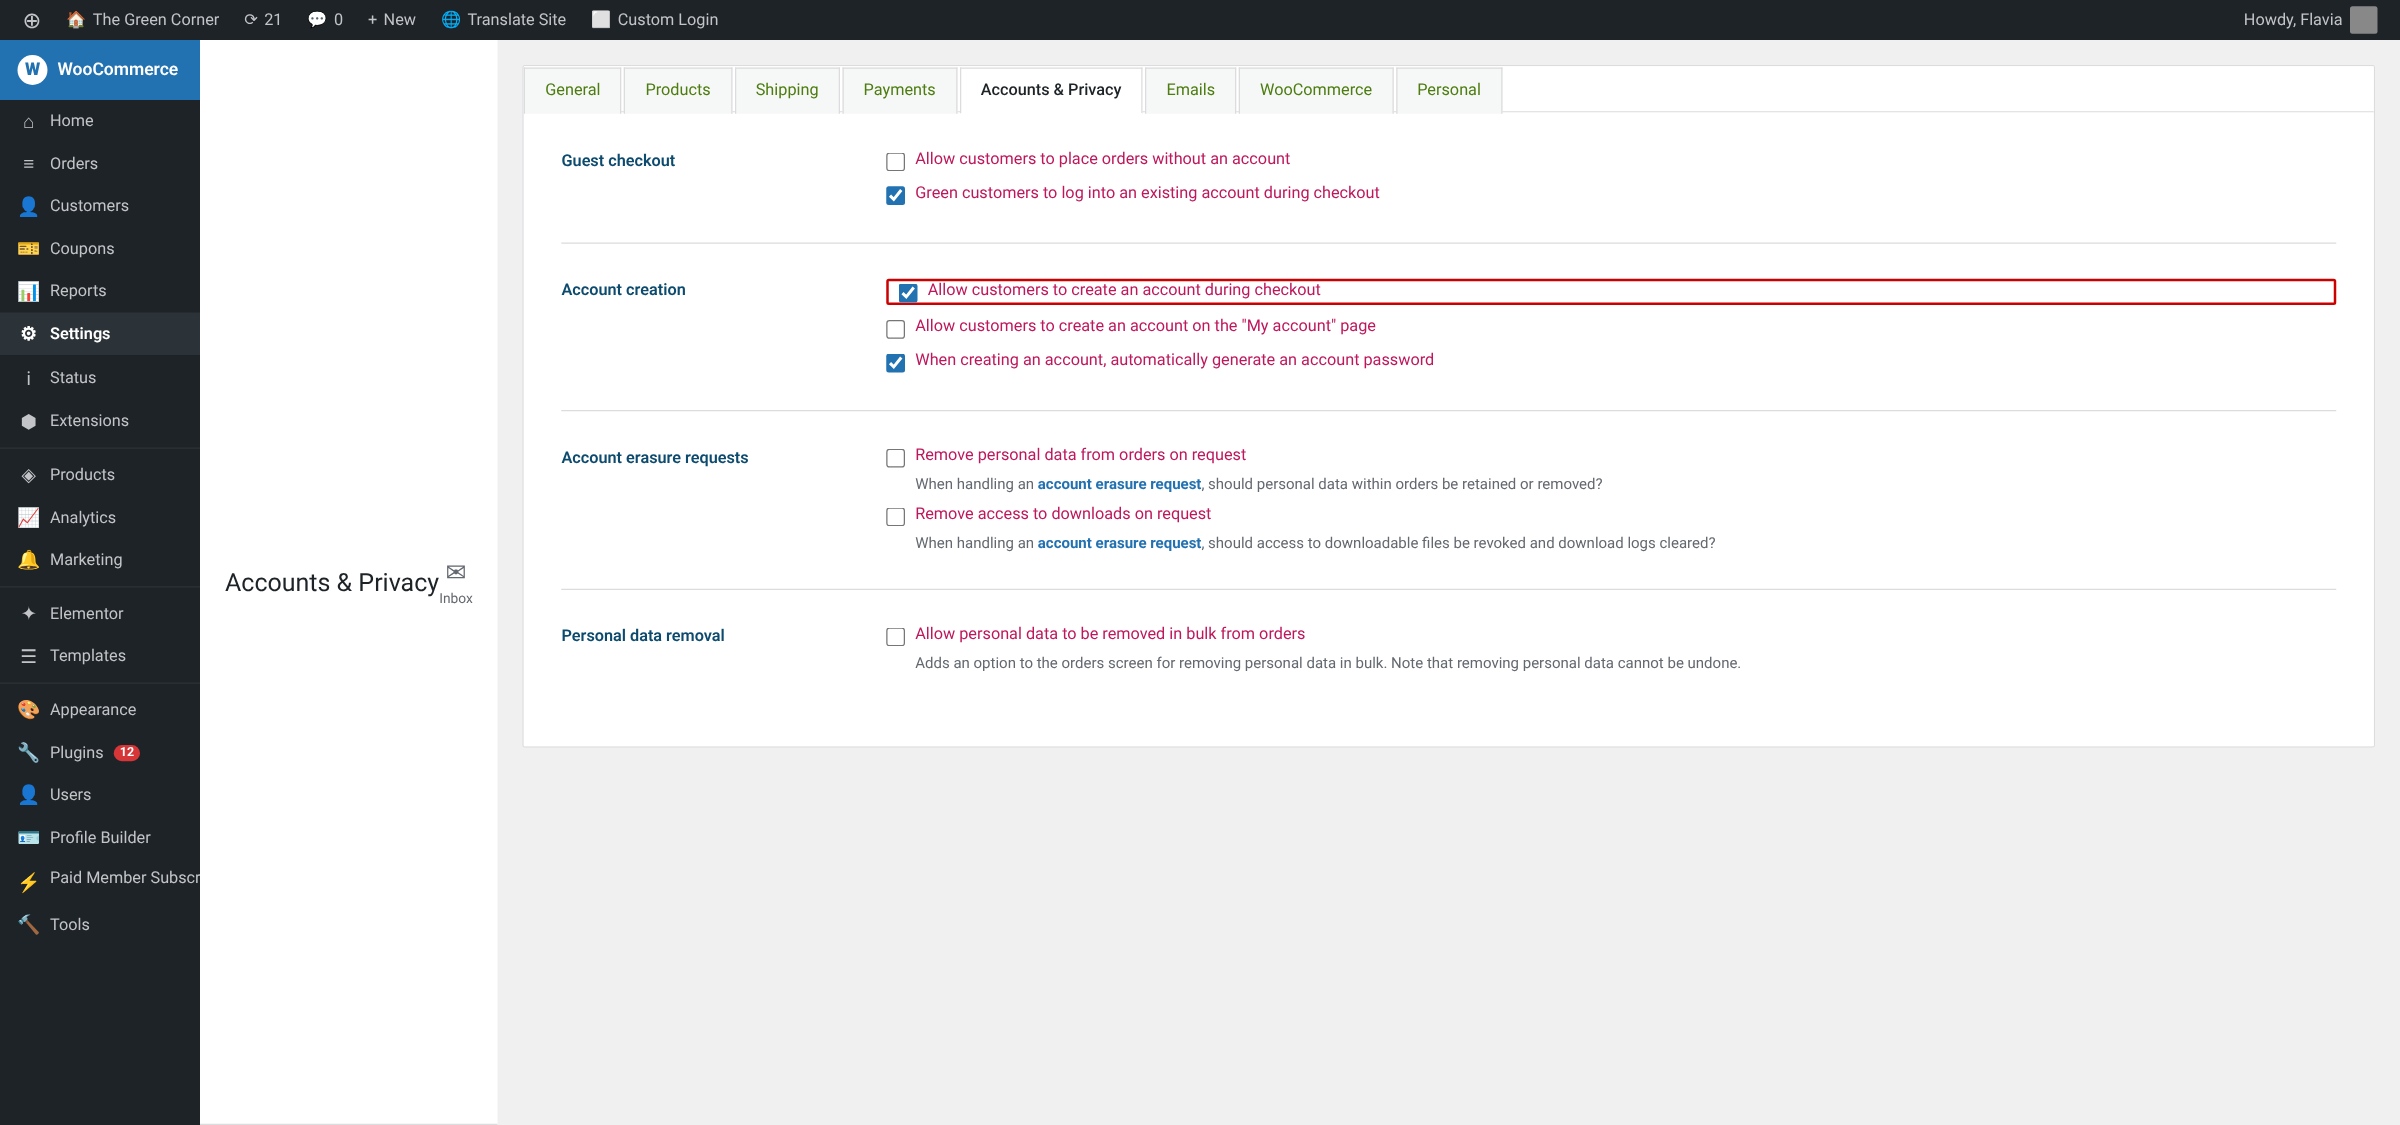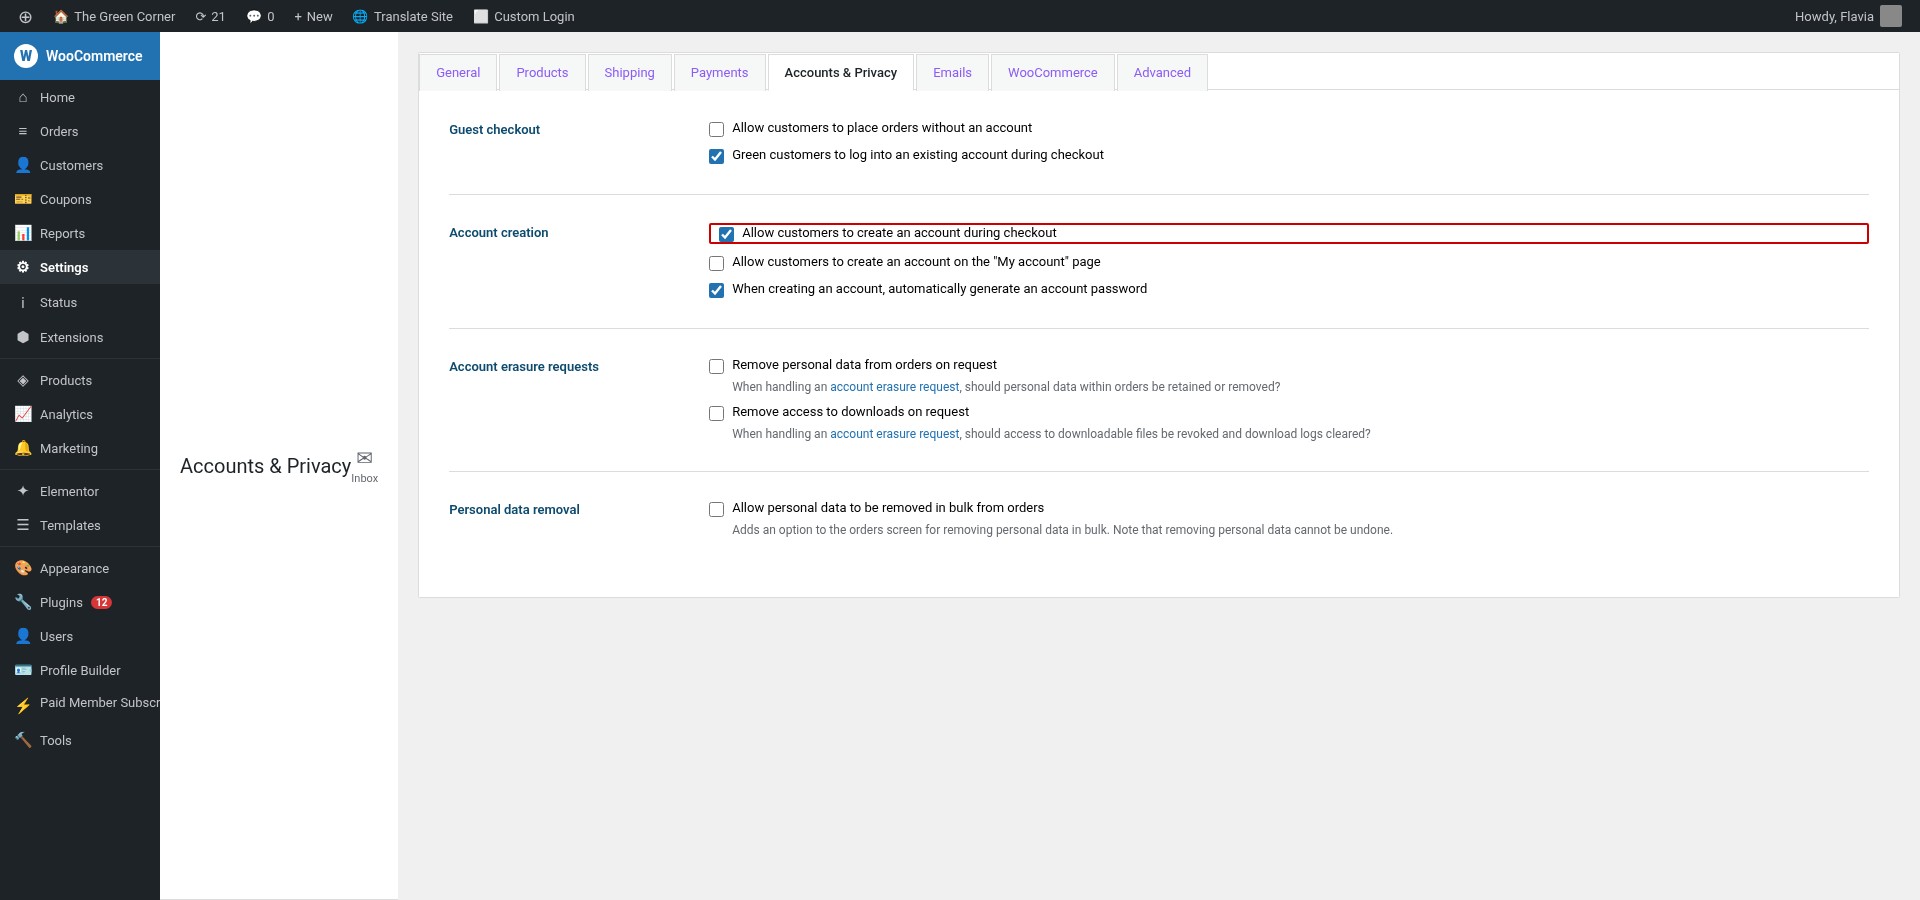--- a/index.html
+++ b/index.html
@@ -122,21 +122,21 @@
       display: flex;
       border-bottom: 1px solid #dcdcde;
       background: #fff;
       padding: 0 0;
       flex-wrap: wrap;
     }
     .settings-tab {
       padding: 10px 16px;
       cursor: pointer;
       font-size: 13px;
-      color: #8b5cf6;
+      color: #4d7c0f;
       border: 1px solid #dcdcde;
       border-bottom: none;
       margin-right: 2px;
       margin-bottom: -1px;
       background: #f6f7f7;
       position: relative;
       top: 1px;
     }
     .settings-tab.active {
       background: #fff;
@@ -178,21 +178,21 @@
     .checkbox-row input[type="checkbox"] {
       margin-top: 2px;
       flex-shrink: 0;
       width: 15px;
       height: 15px;
       cursor: pointer;
       accent-color: #2271b1;
     }
     .checkbox-label {
       font-size: 13px;
-      color: #000000;
+      color: #be185d;
     }
     .highlighted-row {
       border: 2px solid #cc0000;
       padding: 0 8px;
       border-radius: 2px;
       display: flex;
       align-items: flex-start;
       gap: 8px;
     }
     .highlighted-row input[type="checkbox"] {
@@ -207,21 +207,21 @@
       border: none;
       border-top: 1px solid #dcdcde;
       margin-bottom: 28px;
     }
     .helper-text {
       font-size: 12px;
       color: #646970;
       margin-top: -4px;
       margin-left: 23px;
     }
-    .helper-text a { color: #2271b1; text-decoration: none; }
+    .helper-text a { color: #2271b1; text-decoration: none; font-weight: bold; }
   </style>
 </head>
 <body>
 
 <div id="wpadminbar">
   <div class="adminbar-items">
     <div class="adminbar-item">
       <span style="font-size:18px;">⊕</span>
     </div>
     <div class="adminbar-item">
@@ -383,21 +383,21 @@
           <div class="settings-tab active">
             <span>Accounts &amp; Privacy</span>
           </div>
           <div class="settings-tab">
             <span>Emails</span>
           </div>
           <div class="settings-tab">
             <span>WooCommerce</span>
           </div>
           <div class="settings-tab">
-            <span>Advanced</span>
+            <span>Personal</span>
           </div>
         </div>
 
         <div class="settings-body">
 
           <div class="settings-section">
             <div class="settings-section-label">Guest checkout</div>
             <div class="settings-section-content">
               <div class="checkbox-row">
                 <input type="checkbox" id="guest-orders" style="">

